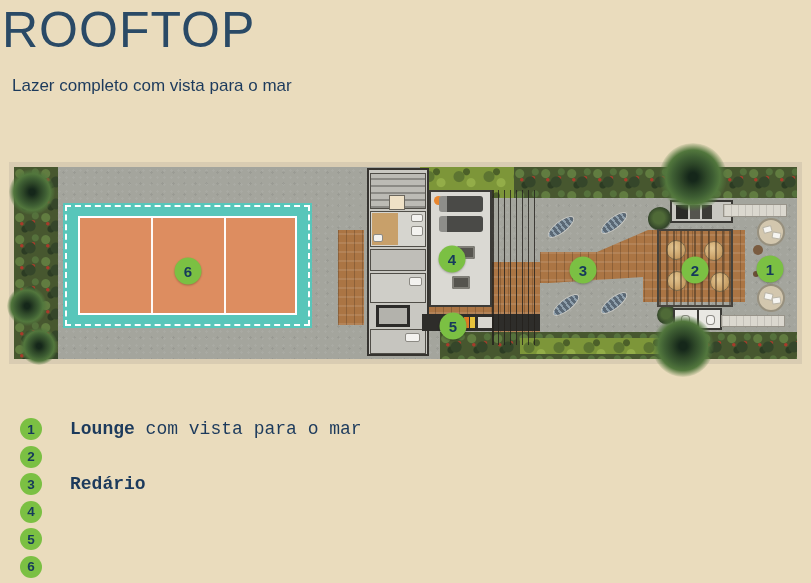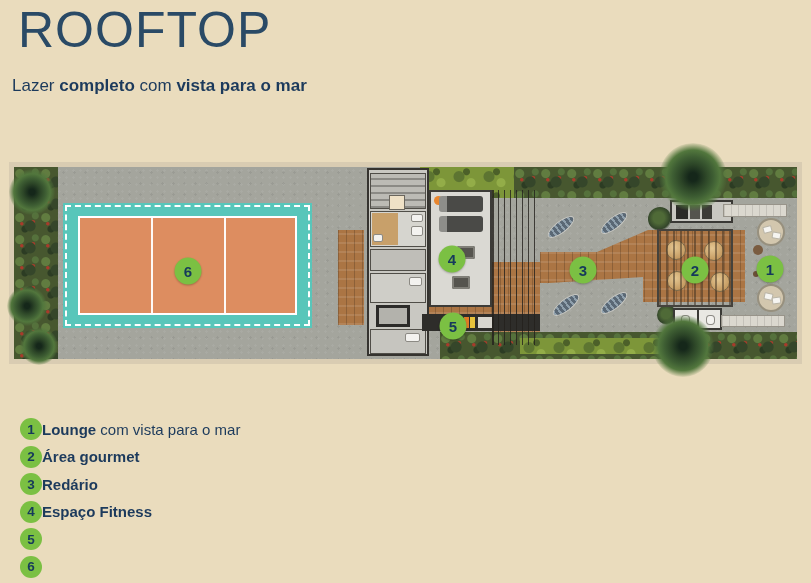--- a/index.html
+++ b/index.html
@@ -10,25 +10,25 @@
   *{margin:0;padding:0;box-sizing:border-box;}
   html,body{width:811px;height:583px;}
   body{
     position:relative;background:var(--bg);overflow:hidden;
     font-family:"Liberation Sans","DejaVu Sans",sans-serif;color:var(--navy);
   }
   .abs{position:absolute;}
 
   
   .title{
-    position:absolute;left:18px;top:4px;font-size:50px;line-height:1.05;
+    position:absolute;left:2px;top:4px;font-size:50px;line-height:1.05;
     font-weight:200;letter-spacing:1px;color:#2a4a66;
   }
   .subtitle{position:absolute;left:12px;top:76px;font-size:17px;color:var(--navy);}
-  .subtitle b{font-weight:700;}
+  .subtitle b{font-weight:400;}
 
   
   .plan{
     position:absolute;left:9px;top:162px;width:793px;height:202px;
     background:var(--wall);
   }
   .floor{
     position:absolute;left:5px;top:5px;width:783px;height:192px;
     background-color:var(--concrete);
     background-image:
@@ -110,21 +110,21 @@
   }
 
   
   .legend{position:absolute;left:20px;top:418px;}
   .legend-row{display:flex;align-items:center;height:22px;margin-bottom:5.5px;}
   .badge{
     width:22px;height:22px;border-radius:50%;flex:0 0 22px;
     background:var(--green);color:#16395b;font-weight:700;font-size:13.5px;
     display:flex;align-items:center;justify-content:center;
   }
-  .legend-label{margin-left:0;font-size:15px;color:var(--navy);white-space:nowrap;}
+  .legend-label{margin-left:28px;font-size:18px;color:var(--navy);white-space:nowrap;font-family:Liberation Mono, monospace;}
   .legend-label b{font-weight:700;}
 </style>
 </head>
 <body>
 
 <h1 class="title">ROOFTOP</h1>
 <p class="subtitle">Lazer <b>completo</b> com <b>vista para o mar</b></p>
 
 <div class="plan">
   <div class="floor abs"></div>
@@ -235,29 +235,27 @@
     </div>
 </div>
 
 <div class="legend" id="legend">
     <div class="legend-row">
       <span class="badge">1</span>
       <span class="legend-label"><b>Lounge</b> com vista para o mar</span>
     </div>
     <div class="legend-row">
       <span class="badge">2</span>
-      <span class="legend-label"><b>Área gourmet</b></span>
     </div>
     <div class="legend-row">
       <span class="badge">3</span>
       <span class="legend-label"><b>Redário</b></span>
     </div>
     <div class="legend-row">
       <span class="badge">4</span>
-      <span class="legend-label"><b>Espaço Fitness</b></span>
     </div>
     <div class="legend-row">
       <span class="badge">5</span>
     </div>
     <div class="legend-row">
       <span class="badge">6</span>
     </div>
   </div>
 
 </body></html>

